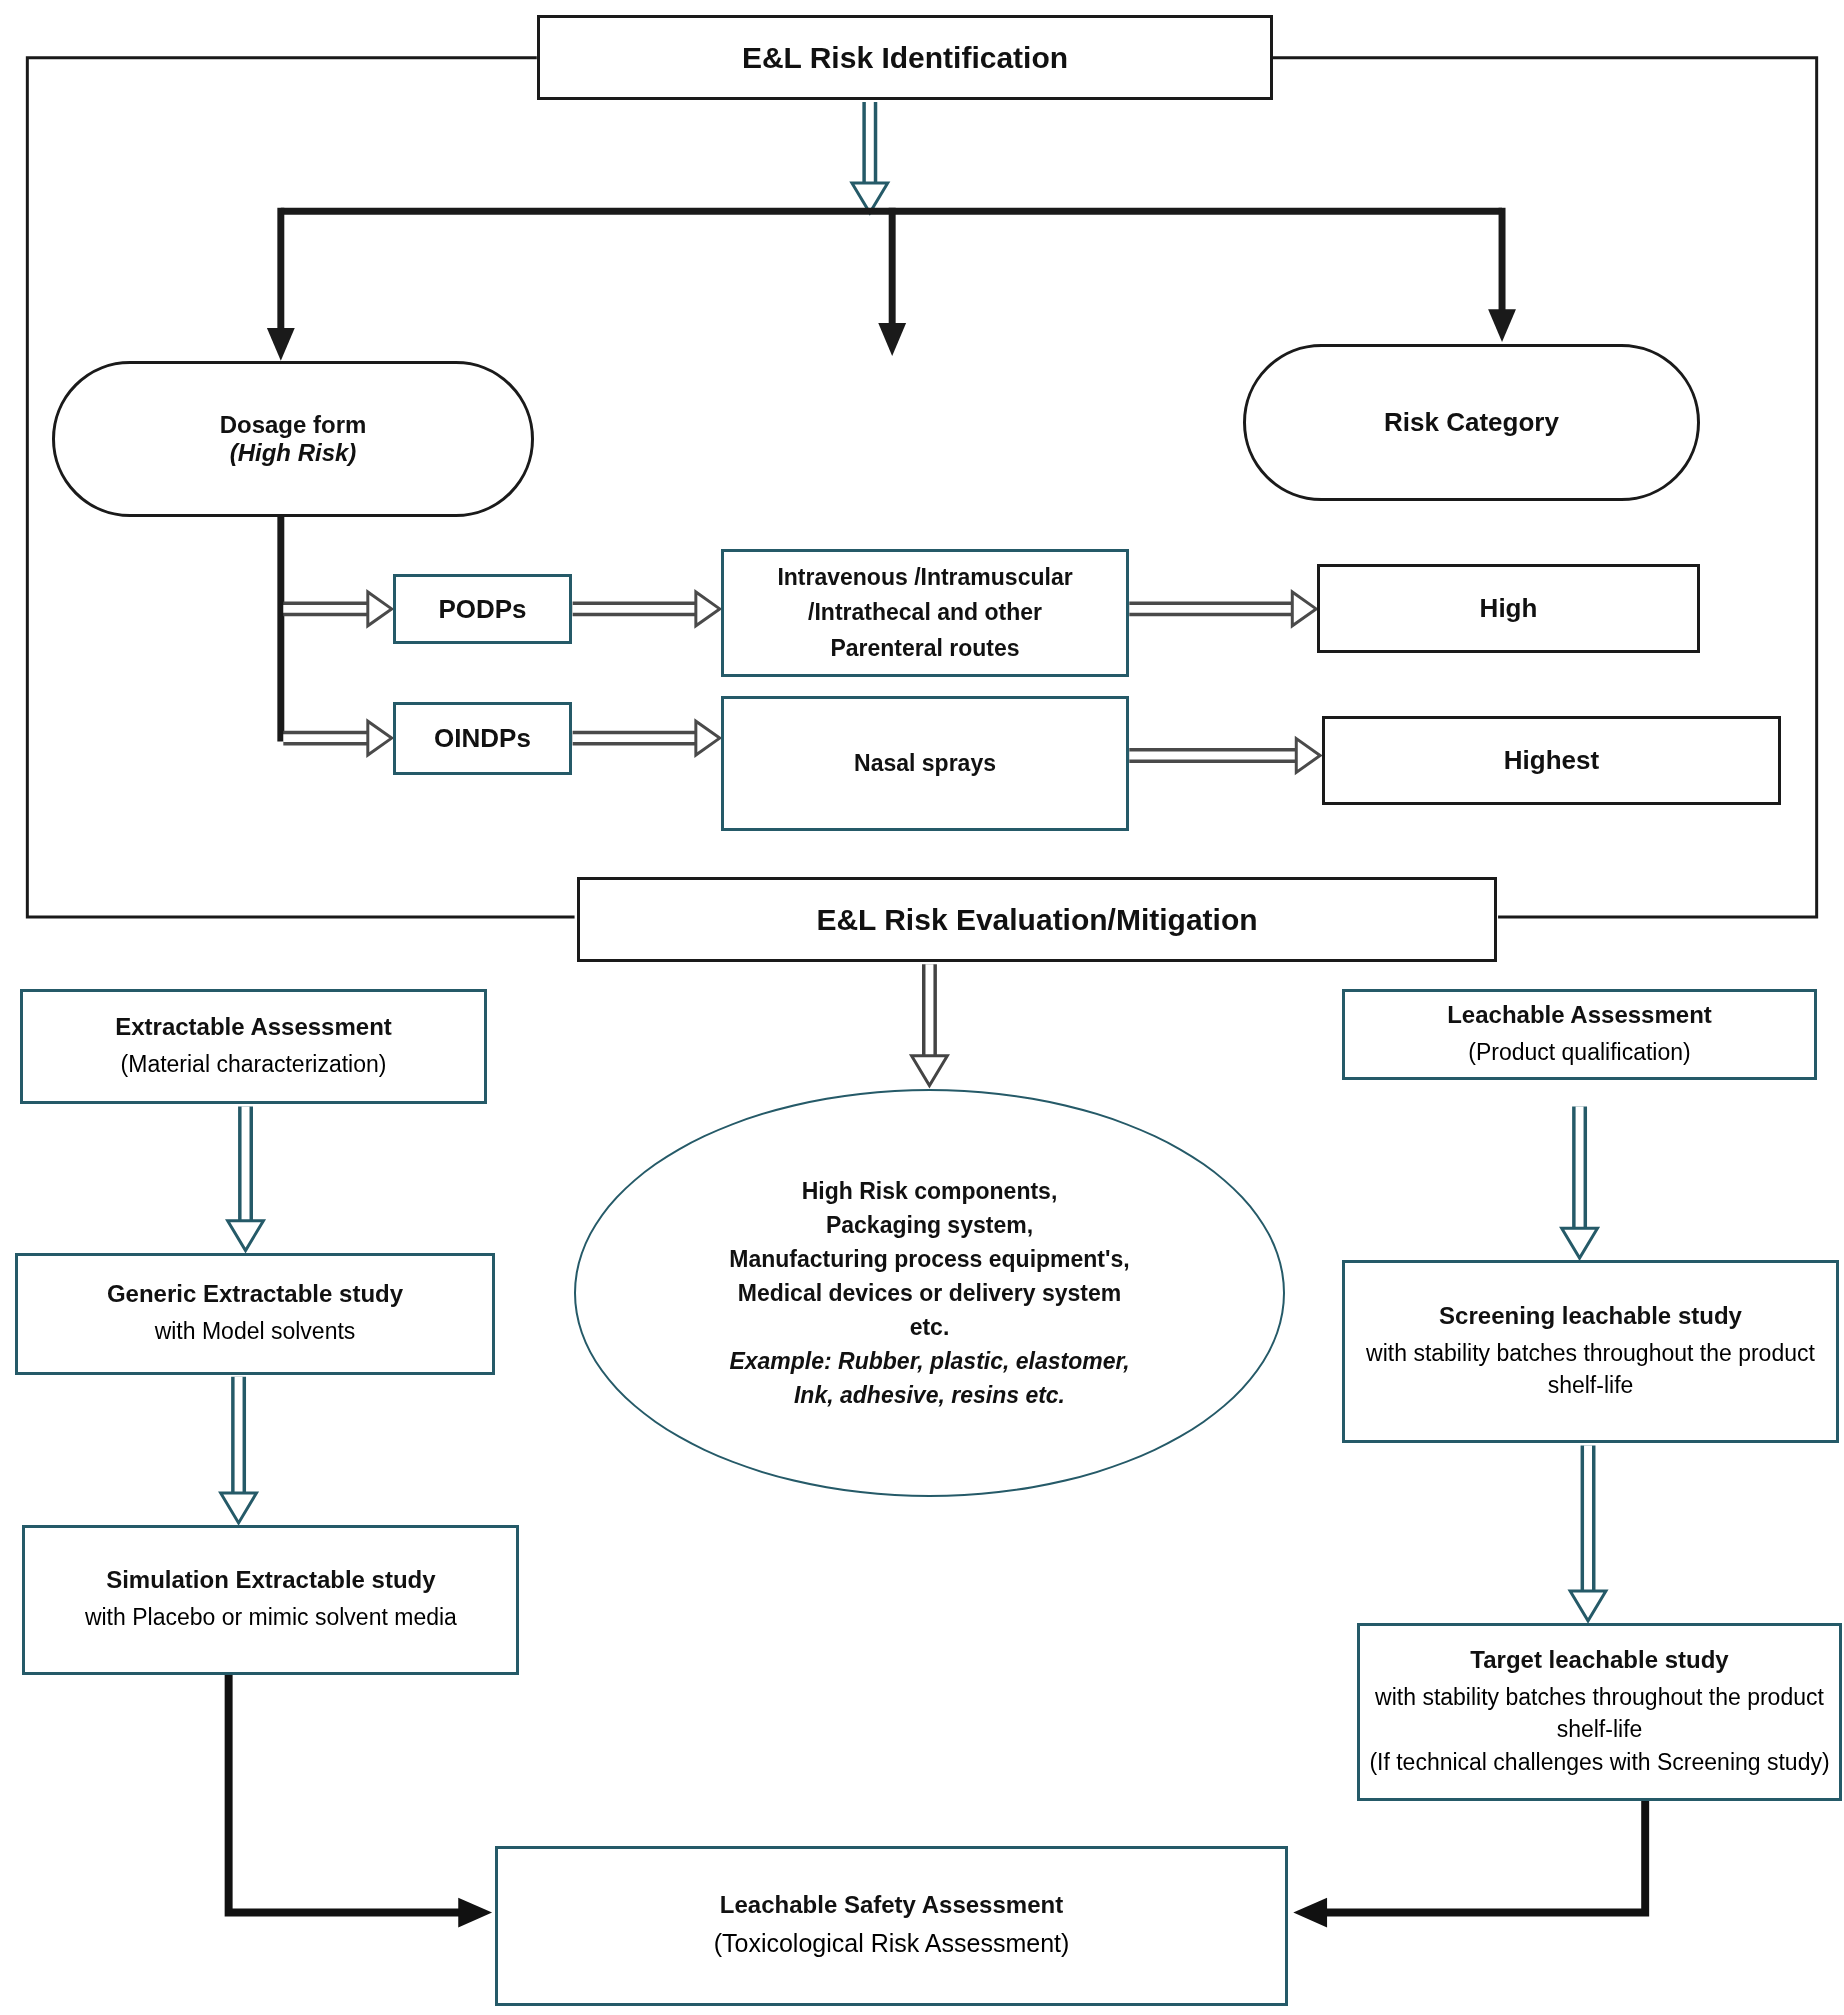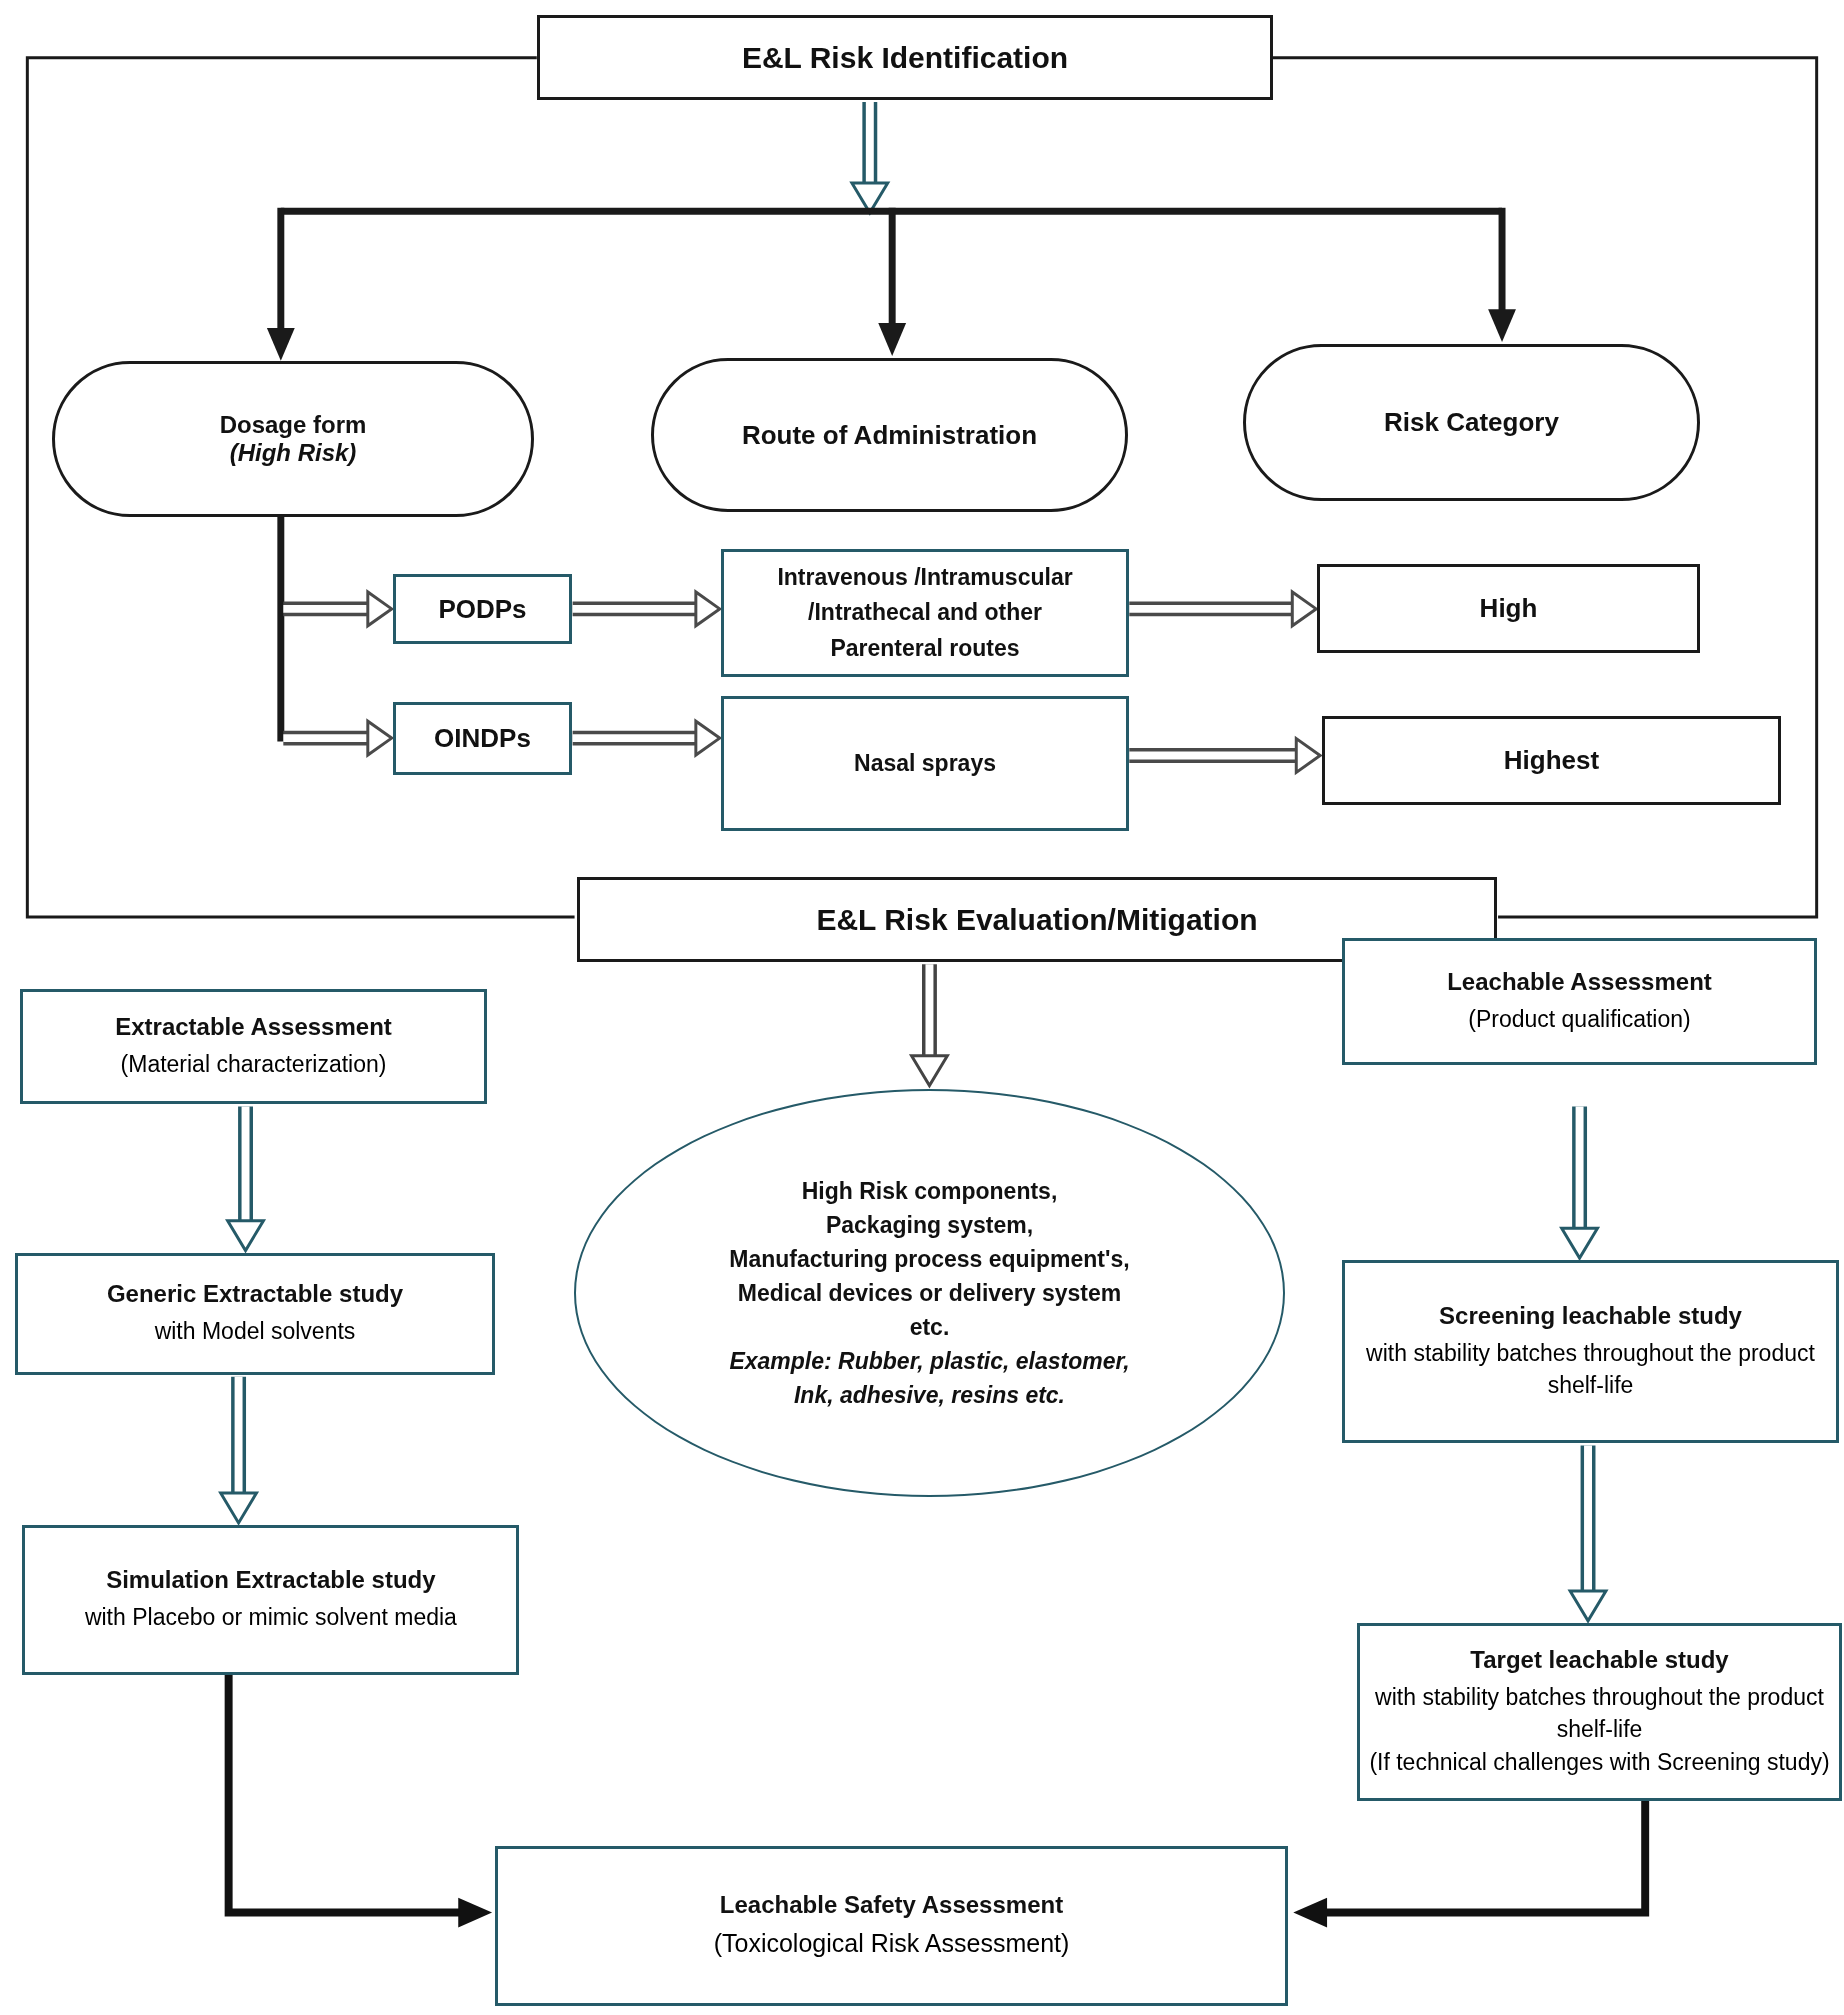--- a/index.html
+++ b/index.html
@@ -134,23 +134,20 @@
   </svg>
 
   <div class="node black-border" style="left:537px;top:15px;width:736px;height:85px;">
     <div class="t-xl">E&amp;L Risk Identification</div>
   </div>
 
   <div class="node pill" style="left:52px;top:361px;width:482px;height:156px;">
     <div class="t-lg">Dosage form</div>
     <div class="t-lg italic">(High Risk)</div>
   </div>
-  <div class="node pill" style="left:651px;top:358px;width:477px;height:154px;">
-    <div class="t-md">Route of Administration</div>
-  </div>
   <div class="node pill" style="left:1243px;top:344px;width:457px;height:157px;">
     <div class="t-md">Risk Category</div>
   </div>
 
   <div class="node teal-border" style="left:393px;top:574px;width:179px;height:70px;">
     <div class="t-md">PODPs</div>
   </div>
   <div class="node teal-border" style="left:721px;top:549px;width:408px;height:128px;">
     <div class="t-sm">Intravenous /Intramuscular</div>
     <div class="t-sm">/Intrathecal and other</div>
@@ -190,21 +187,21 @@
   <div class="node ellipse" style="left:574px;top:1089px;width:711px;height:408px;">
     <div class="line">High Risk components,</div>
     <div class="line">Packaging system,</div>
     <div class="line">Manufacturing process equipment's,</div>
     <div class="line">Medical devices or delivery system</div>
     <div class="line">etc.</div>
     <div class="line italic">Example: Rubber, plastic, elastomer,</div>
     <div class="line italic">Ink, adhesive, resins etc.</div>
   </div>
 
-  <div class="node teal-border" style="left:1342px;top:938px;width:475px;height:127px;">
+  <div class="node teal-border" style="left:1342px;top:989px;width:475px;height:91px;">
     <div class="t-lg">Leachable Assessment</div>
     <div class="sub">(Product qualification)</div>
   </div>
   <div class="node teal-border" style="left:1342px;top:1260px;width:497px;height:183px;padding:0 9px;">
     <div class="t-lg">Screening leachable study</div>
     <div class="sub">with stability batches throughout the product shelf-life</div>
   </div>
   <div class="node teal-border" style="left:1357px;top:1623px;width:485px;height:178px;padding:0 9px;">
     <div class="t-lg">Target leachable study</div>
     <div class="sub">with stability batches throughout the product shelf-life</div>

